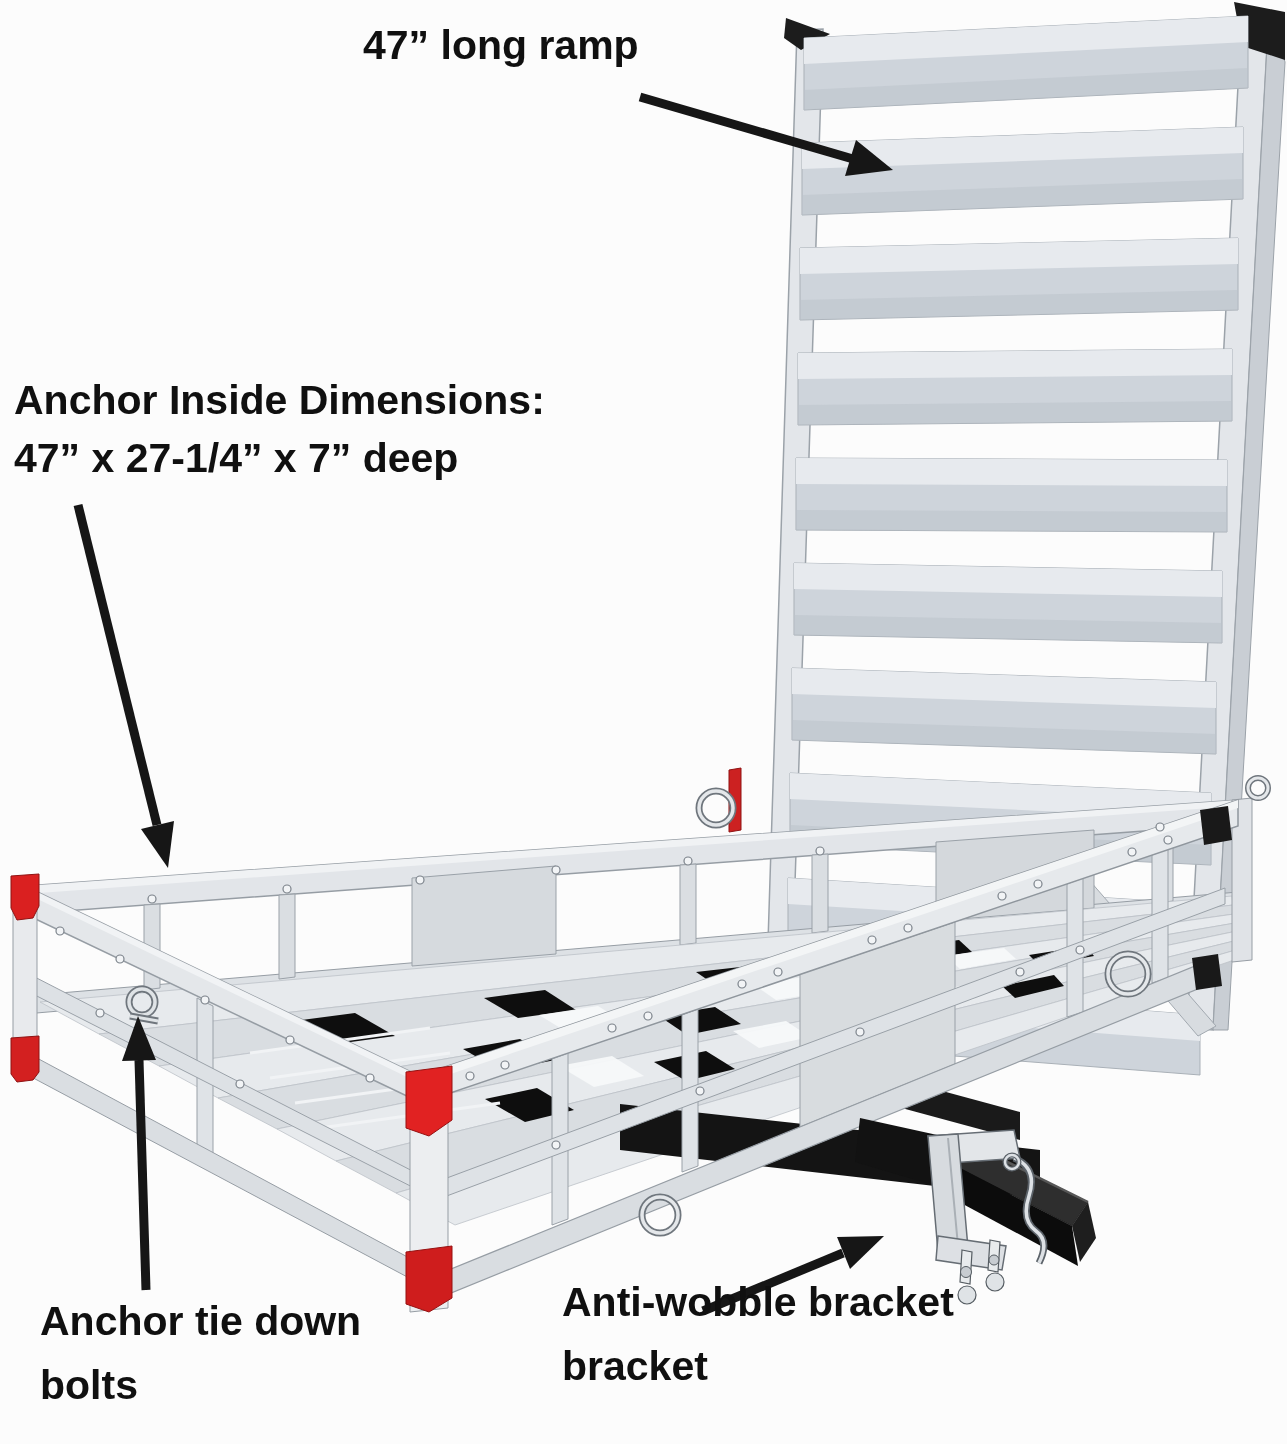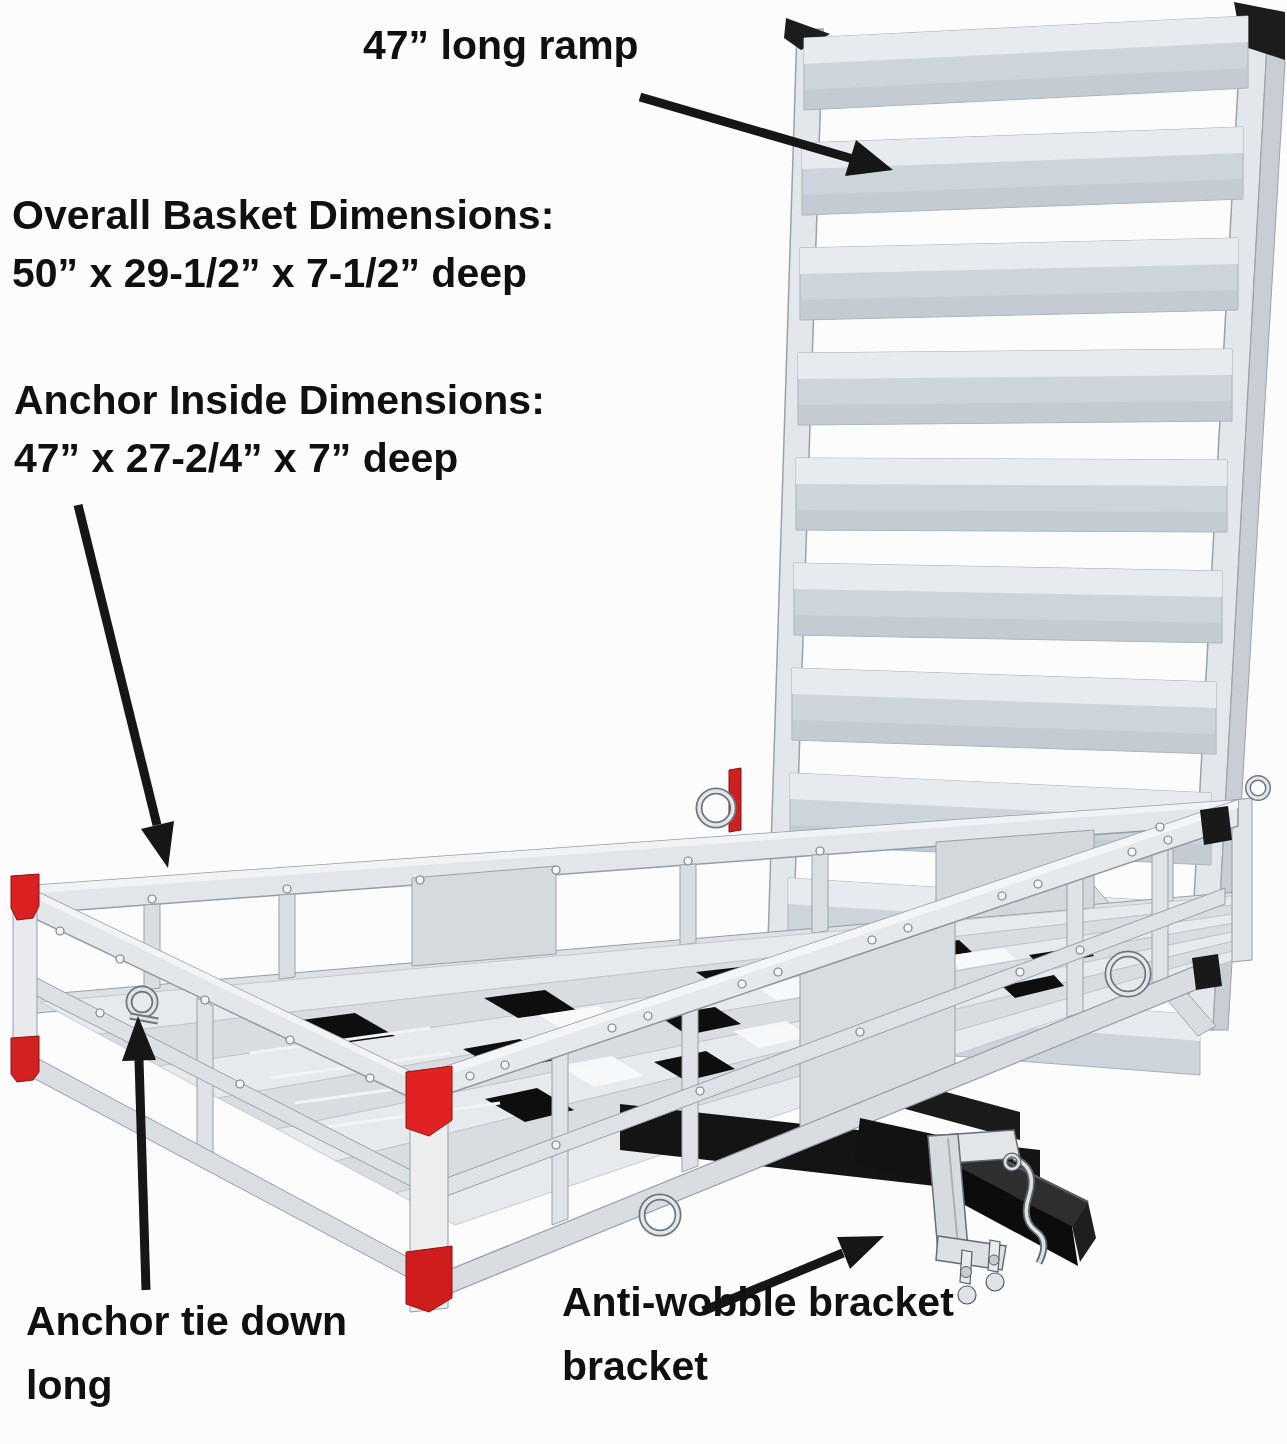--- a/index.html
+++ b/index.html
@@ -281,34 +281,30 @@
       <line x1="703" y1="1311" x2="843" y2="1253" stroke-width="9"></line>
       <polygon points="884,1236 850,1269 837,1237" stroke="none"></polygon>
     </g>
   </g>
 </svg>
 
   <div class="lbl" style="left:363px;top:16px;">
     <div>47” long ramp</div>
   </div>
 
-  <div class="lbl" style="left:12px;top:186px;">
-    <div>Overall Basket Dimensions:</div>
-    <div>50” x 29-1/2” x 7-1/2” deep</div>
-  </div>
 
   <div class="lbl" style="left:14px;top:371px;">
     <div>Anchor Inside Dimensions:</div>
-    <div>47” x 27-2/4” x 7” deep</div>
+    <div>47” x 27-1/4” x 7” deep</div>
   </div>
 
 
-  <div class="lbl lh64" style="left:26px;top:1289px;">
+  <div class="lbl lh64" style="left:40px;top:1289px;">
     <div>Anchor tie down</div>
-    <div>long</div>
+    <div>bolts</div>
   </div>
 
   <div class="lbl lh64" style="left:562px;top:1270px;">
     <div>Anti-wobble bracket</div>
     <div>bracket</div>
   </div>
 
 </div>
 
 </body></html>

